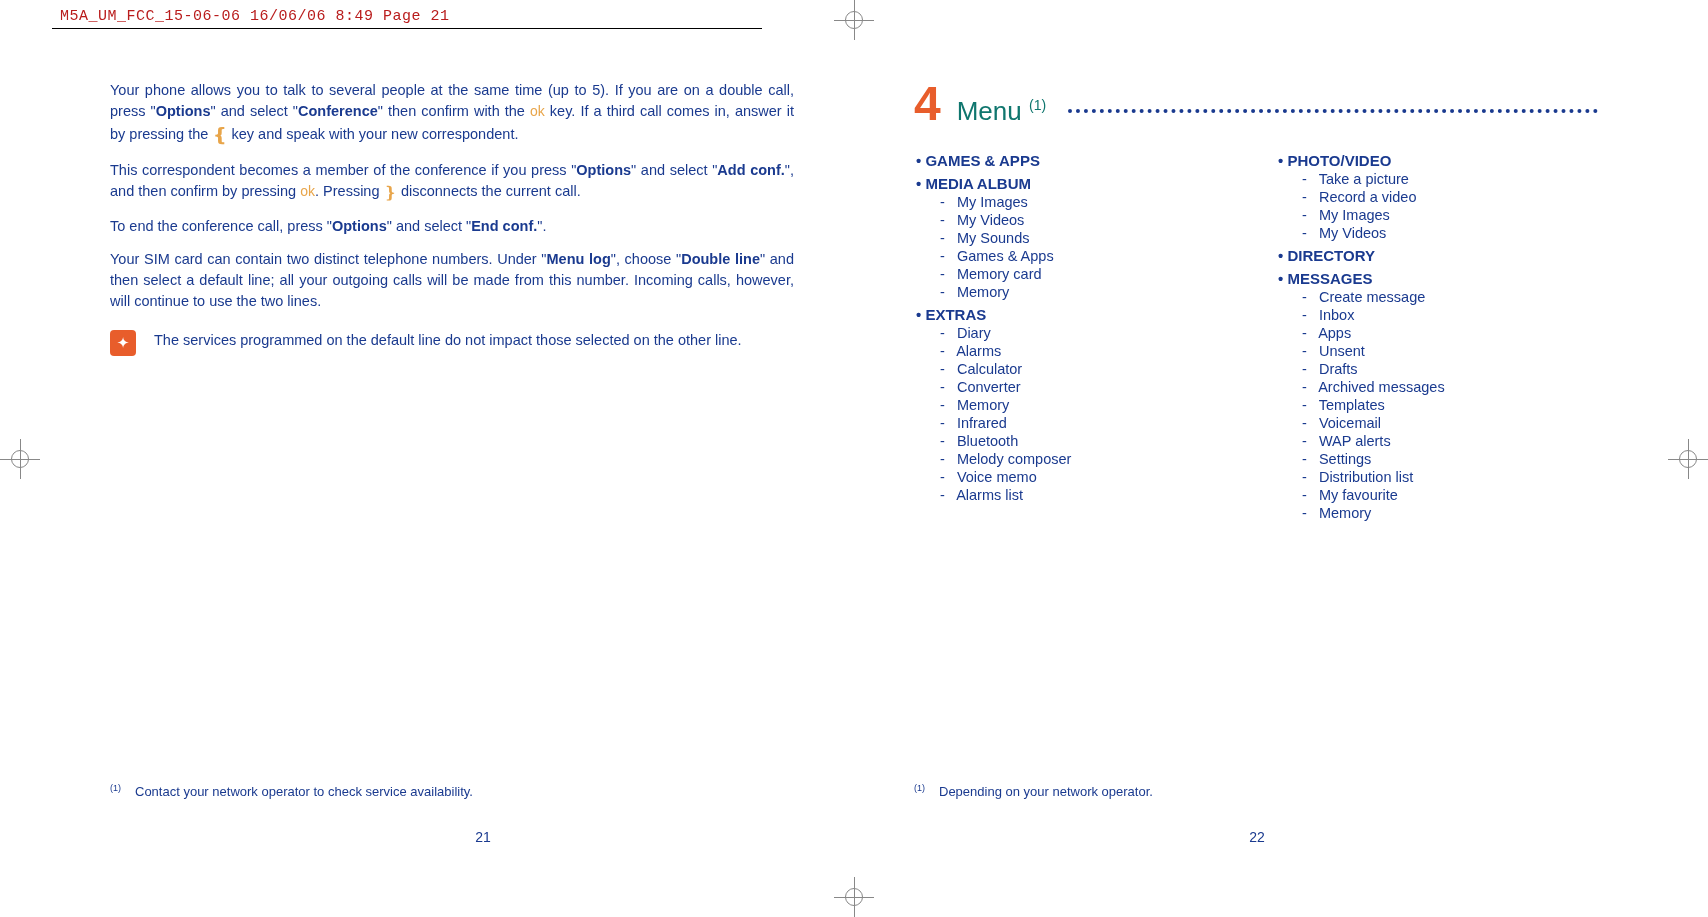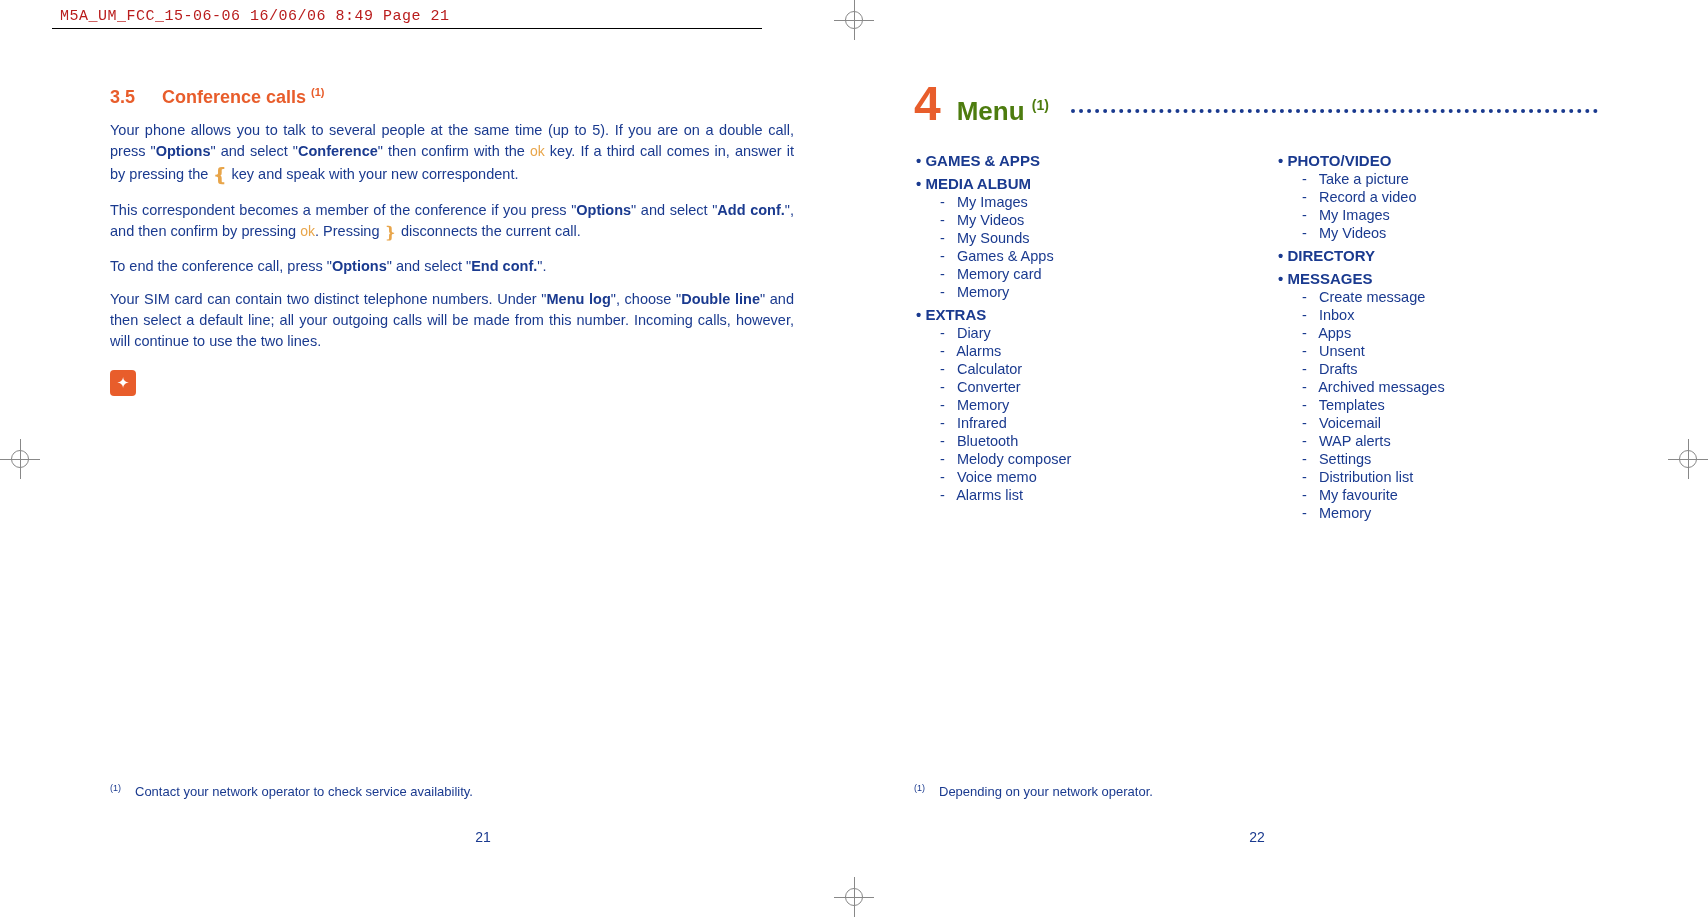--- a/index.html
+++ b/index.html
@@ -130,21 +130,21 @@
     display: flex;
     align-items: center;
     justify-content: center;
     color: #fff;
     font-size: 15px;
   }
   .note-text { color: #1a3a8f; font-size: 14.5px; line-height: 1.4; }
 
   .chap-row { display: flex; align-items: baseline; gap: 16px; margin-bottom: 18px; }
   .chap-num { color: #e85d2b; font-weight: bold; font-size: 48px; line-height: 1; }
-  .chap-title { color: #4d7c0f; font-weight: bold; font-size: 26px; }
+  .chap-title { color: #0f766e; font-weight: normal; font-size: 26px; }
   .chap-dots {
     flex: 1;
     border-bottom: 4px dotted #1a3a8f;
     height: 1px;
     align-self: center;
     margin-top: 14px;
     margin-left: 6px;
   }
   .menu-cols { display: flex; gap: 40px; }
   .menu-col { flex: 1; }
@@ -206,43 +206,41 @@
   </div>
 <div class="crop-mark-right">
     <div class="crop-v"></div>
     <div class="crop-h"></div>
     <div class="crop-circle"></div>
   </div>
 
 <div class="spread">
 
   <div class="page page-left">
-    <div class="sec-head">
-      <span class="sec-num">3.5</span><span>Conference calls </span><span class="sup">(1)</span>
-    </div>
 
     <p class="body-text">
       <span>Your phone allows you to talk to several people at the same time (up to 5). If you are on a double call, press "</span><b>Options</b><span>" and select "</span><b>Conference</b><span>" then confirm with the </span><span class="ok-key">ok</span><span> key. If a third call comes in, answer it by pressing the </span><span class="call-key">❴</span><span> key and speak with your new correspondent.</span>
     </p>
 
     <p class="body-text">
       <span>This correspondent becomes a member of the conference if you press "</span><b>Options</b><span>" and select "</span><b>Add conf.</b><span>", and then confirm by pressing </span><span class="ok-key">ok</span><span>. Pressing </span><span class="end-key">❵</span><span> disconnects the current call.</span>
     </p>
 
     <p class="body-text">
       <span>To end the conference call, press "</span><b>Options</b><span>" and select "</span><b>End conf.</b><span>".</span>
     </p>
 
 
     <p class="body-text">
       <span>Your SIM card can contain two distinct telephone numbers. Under "</span><b>Menu log</b><span>", choose "</span><b>Double line</b><span>" and then select a default line; all your outgoing calls will be made from this number. Incoming calls, however, will continue to use the two lines.</span>
     </p>
 
     <div class="note-row">
       <div class="note-icon">✦</div>
+      <div class="note-text">The services programmed on the default line do not impact those selected on the other line.</div>
     </div>
 
     <div class="footnote">
       <span class="fn-sup">(1)</span><span>Contact your network operator to check service availability.</span>
     </div>
     <div class="page-num">21</div>
   </div>
 
   <div class="page page-right">
     <div class="chap-row">

